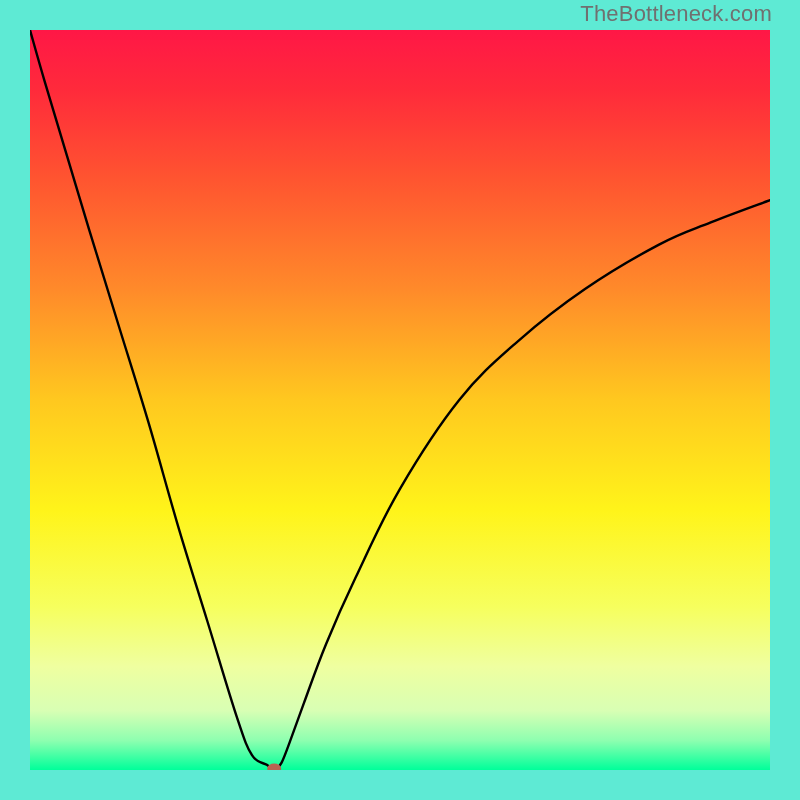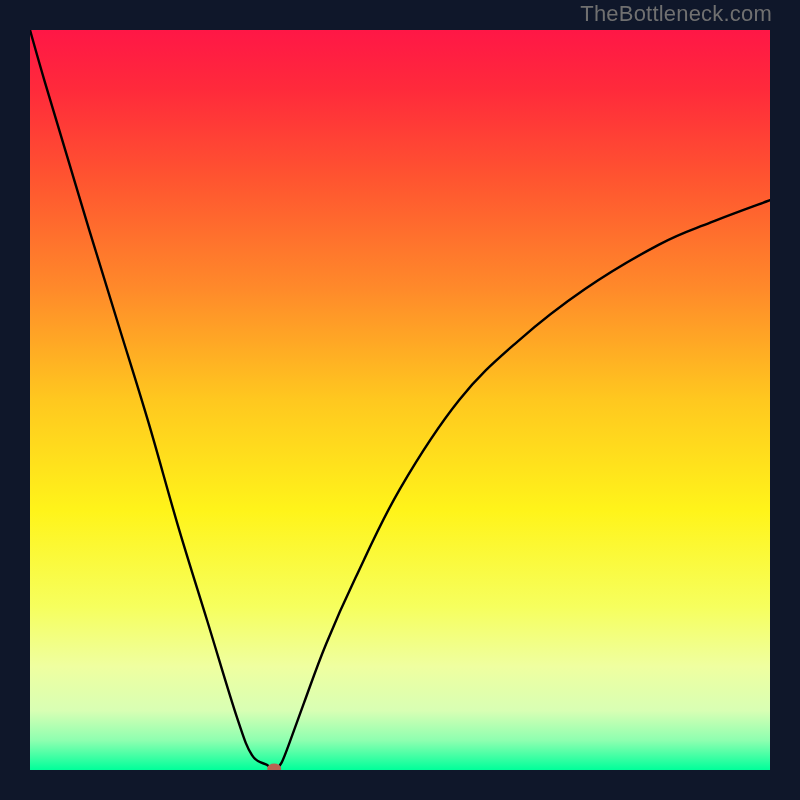--- a/index.html
+++ b/index.html
@@ -8,21 +8,21 @@
     width: 800px;
     height: 800px;
     background: #000000;
     overflow: hidden;
     font-family: Arial, Helvetica, sans-serif;
   }
   .stage {
     position: relative;
     width: 800px;
     height: 800px;
-    background: #0f172a;
+    background: #5eead4;
   }
   .plot-area {
     position: absolute;
     left: 30px;
     top: 30px;
     width: 740px;
     height: 740px;
   }
   .gradient-bg {
     position: absolute;

